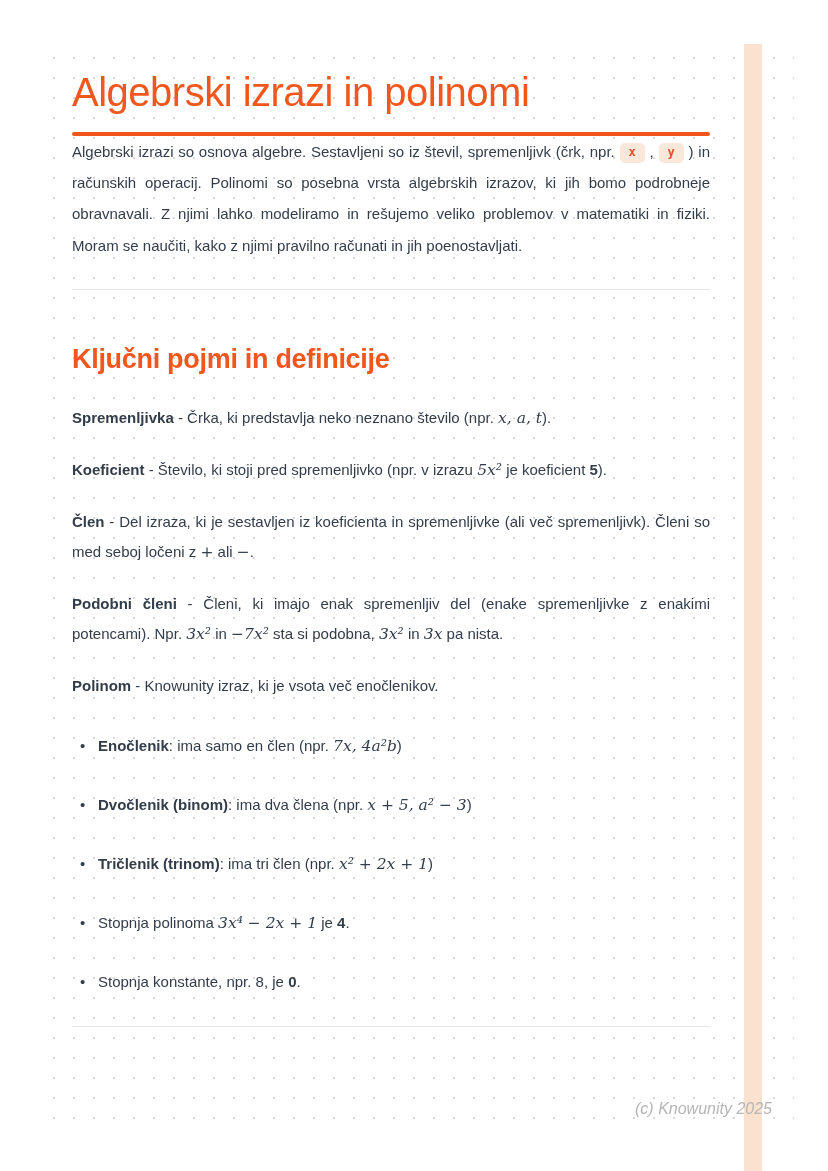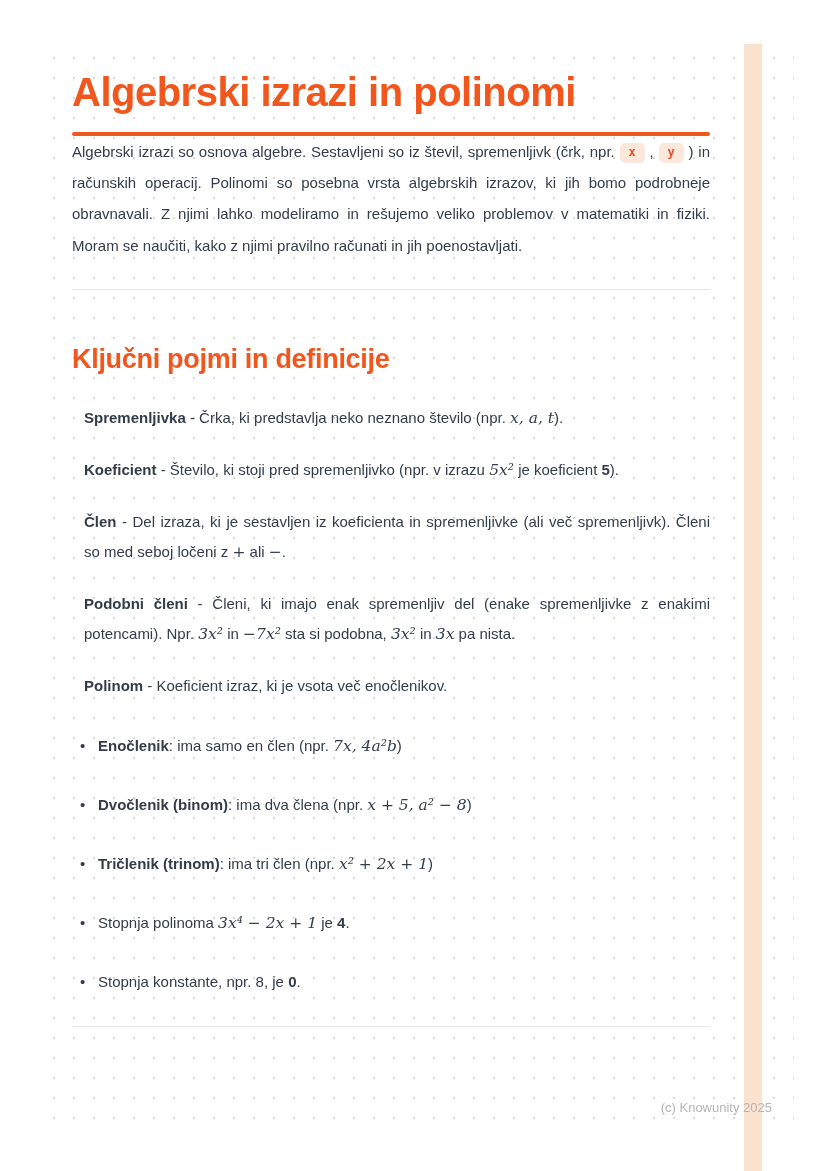--- a/index.html
+++ b/index.html
@@ -36,21 +36,21 @@
     background:var(--stripe);
   }
   .content{
     position:absolute;
     left:72px;top:0;
     width:638px;
     padding-top:70px;
   }
   h1{
     font-size:40px;
-    font-weight:700;
+    font-weight:400;
     letter-spacing:-0.5px;
     color:var(--accent);
     line-height:1.1;
   }
   .title-rule{
     height:4px;
     background:var(--accent);
     border-radius:2px;
     margin-top:18px;
   }
@@ -64,21 +64,21 @@
   h2.second{margin-top:54px;margin-bottom:28px;}
   .intro-p{
     font-size:15px;
     line-height:2.08;
     text-align:justify;
   }
   .def-p{
     font-size:15px;
     line-height:2.0;
     text-align:justify;
-    margin:0 0 21px 12px;
+    margin:0 0 21px 0;
   }
   .seg-b{font-weight:700;}
   .seg-i{}
   .seg-m{
     font-family:"DejaVu Serif","Liberation Serif",serif;
     font-style:italic;
     font-size:15.5px;
   }
   .seg-chip{
     display:inline-block;
@@ -116,23 +116,24 @@
     position:absolute;
     left:2px;
     top:0;
     font-size:15px;
     color:var(--text);
   }
   .footer{
     position:absolute;
     right:56px;
     top:1100px;
-    font-size:13px;
+    font-size:16px;
     color:var(--muted);
     z-index:2;
+    font-style:italic;
   }
 </style>
 </head>
 <body>
 
 <div class="page">
   <div class="dot-layer"></div>
   <div class="stripe"></div>
 
   <main class="content">
@@ -142,24 +143,24 @@
     <p class="intro-p"><span class="seg-t">Algebrski izrazi so osnova algebre. Sestavljeni so iz števil, spremenljivk (črk, npr. </span><span class="seg-chip">x</span><span class="seg-t"> , </span><span class="seg-chip">y</span><span class="seg-t"> ) in računskih operacij. Polinomi so posebna vrsta algebrskih izrazov, ki jih bomo podrobneje obravnavali. Z njimi lahko modeliramo in rešujemo veliko problemov v matematiki in fiziki. </span><span class="seg-i">Moram se naučiti, kako z njimi pravilno računati in jih poenostavljati.</span></p>
 
     <hr class="divider">
 
     <h2 class="second">Ključni pojmi in definicije</h2>
     <div>
         <p class="def-p"><span class="seg-b">Spremenljivka</span><span class="seg-t"> - Črka, ki predstavlja neko neznano število (npr. </span><span class="seg-m">x, a, t</span><span class="seg-t">).</span></p>
         <p class="def-p"><span class="seg-b">Koeficient</span><span class="seg-t"> - Število, ki stoji pred spremenljivko (npr. v izrazu </span><span class="seg-m">5x²</span><span class="seg-t"> je koeficient </span><span class="seg-b">5</span><span class="seg-t">).</span></p>
         <p class="def-p"><span class="seg-b">Člen</span><span class="seg-t"> - Del izraza, ki je sestavljen iz koeficienta in spremenljivke (ali več spremenljivk). Členi so med seboj ločeni z </span><span class="seg-m">+</span><span class="seg-t"> ali </span><span class="seg-m">−</span><span class="seg-t">.</span></p>
         <p class="def-p"><span class="seg-b">Podobni členi</span><span class="seg-t"> - Členi, ki imajo enak spremenljiv del (enake spremenljivke z enakimi potencami). Npr. </span><span class="seg-m">3x²</span><span class="seg-t"> in </span><span class="seg-m">−7x²</span><span class="seg-t"> sta si podobna, </span><span class="seg-m">3x²</span><span class="seg-t"> in </span><span class="seg-m">3x</span><span class="seg-t"> pa nista.</span></p>
-        <p class="def-p"><span class="seg-b">Polinom</span><span class="seg-t"> - Koeficient izraz, ki je vsota več enočlenikov.</span></p>
+        <p class="def-p"><span class="seg-b">Polinom</span><span class="seg-t"> - Knowunity izraz, ki je vsota več enočlenikov.</span></p>
         <ul class="bullet-list">
           <li class="bullet-item"><span class="seg-b">Enočlenik</span><span class="seg-t">: ima samo en člen (npr. </span><span class="seg-m">7x, 4a²b</span><span class="seg-t">)</span></li>
-          <li class="bullet-item"><span class="seg-b">Dvočlenik (binom)</span><span class="seg-t">: ima dva člena (npr. </span><span class="seg-m">x + 5, a² − 8</span><span class="seg-t">)</span></li>
+          <li class="bullet-item"><span class="seg-b">Dvočlenik (binom)</span><span class="seg-t">: ima dva člena (npr. </span><span class="seg-m">x + 5, a² − 3</span><span class="seg-t">)</span></li>
           <li class="bullet-item"><span class="seg-b">Tričlenik (trinom)</span><span class="seg-t">: ima tri člen (npr. </span><span class="seg-m">x² + 2x + 1</span><span class="seg-t">)</span></li>
         </ul>
         <ul class="bullet-list">
           <li class="bullet-item"><span class="seg-t">Stopnja polinoma </span><span class="seg-m">3x⁴ − 2x + 1</span><span class="seg-t"> je </span><span class="seg-b">4</span><span class="seg-t">.</span></li>
           <li class="bullet-item"><span class="seg-t">Stopnja konstante, npr. 8, je </span><span class="seg-b">0</span><span class="seg-t">.</span></li>
         </ul>
       </div>
 
     <hr class="divider bottom">
   </main>

